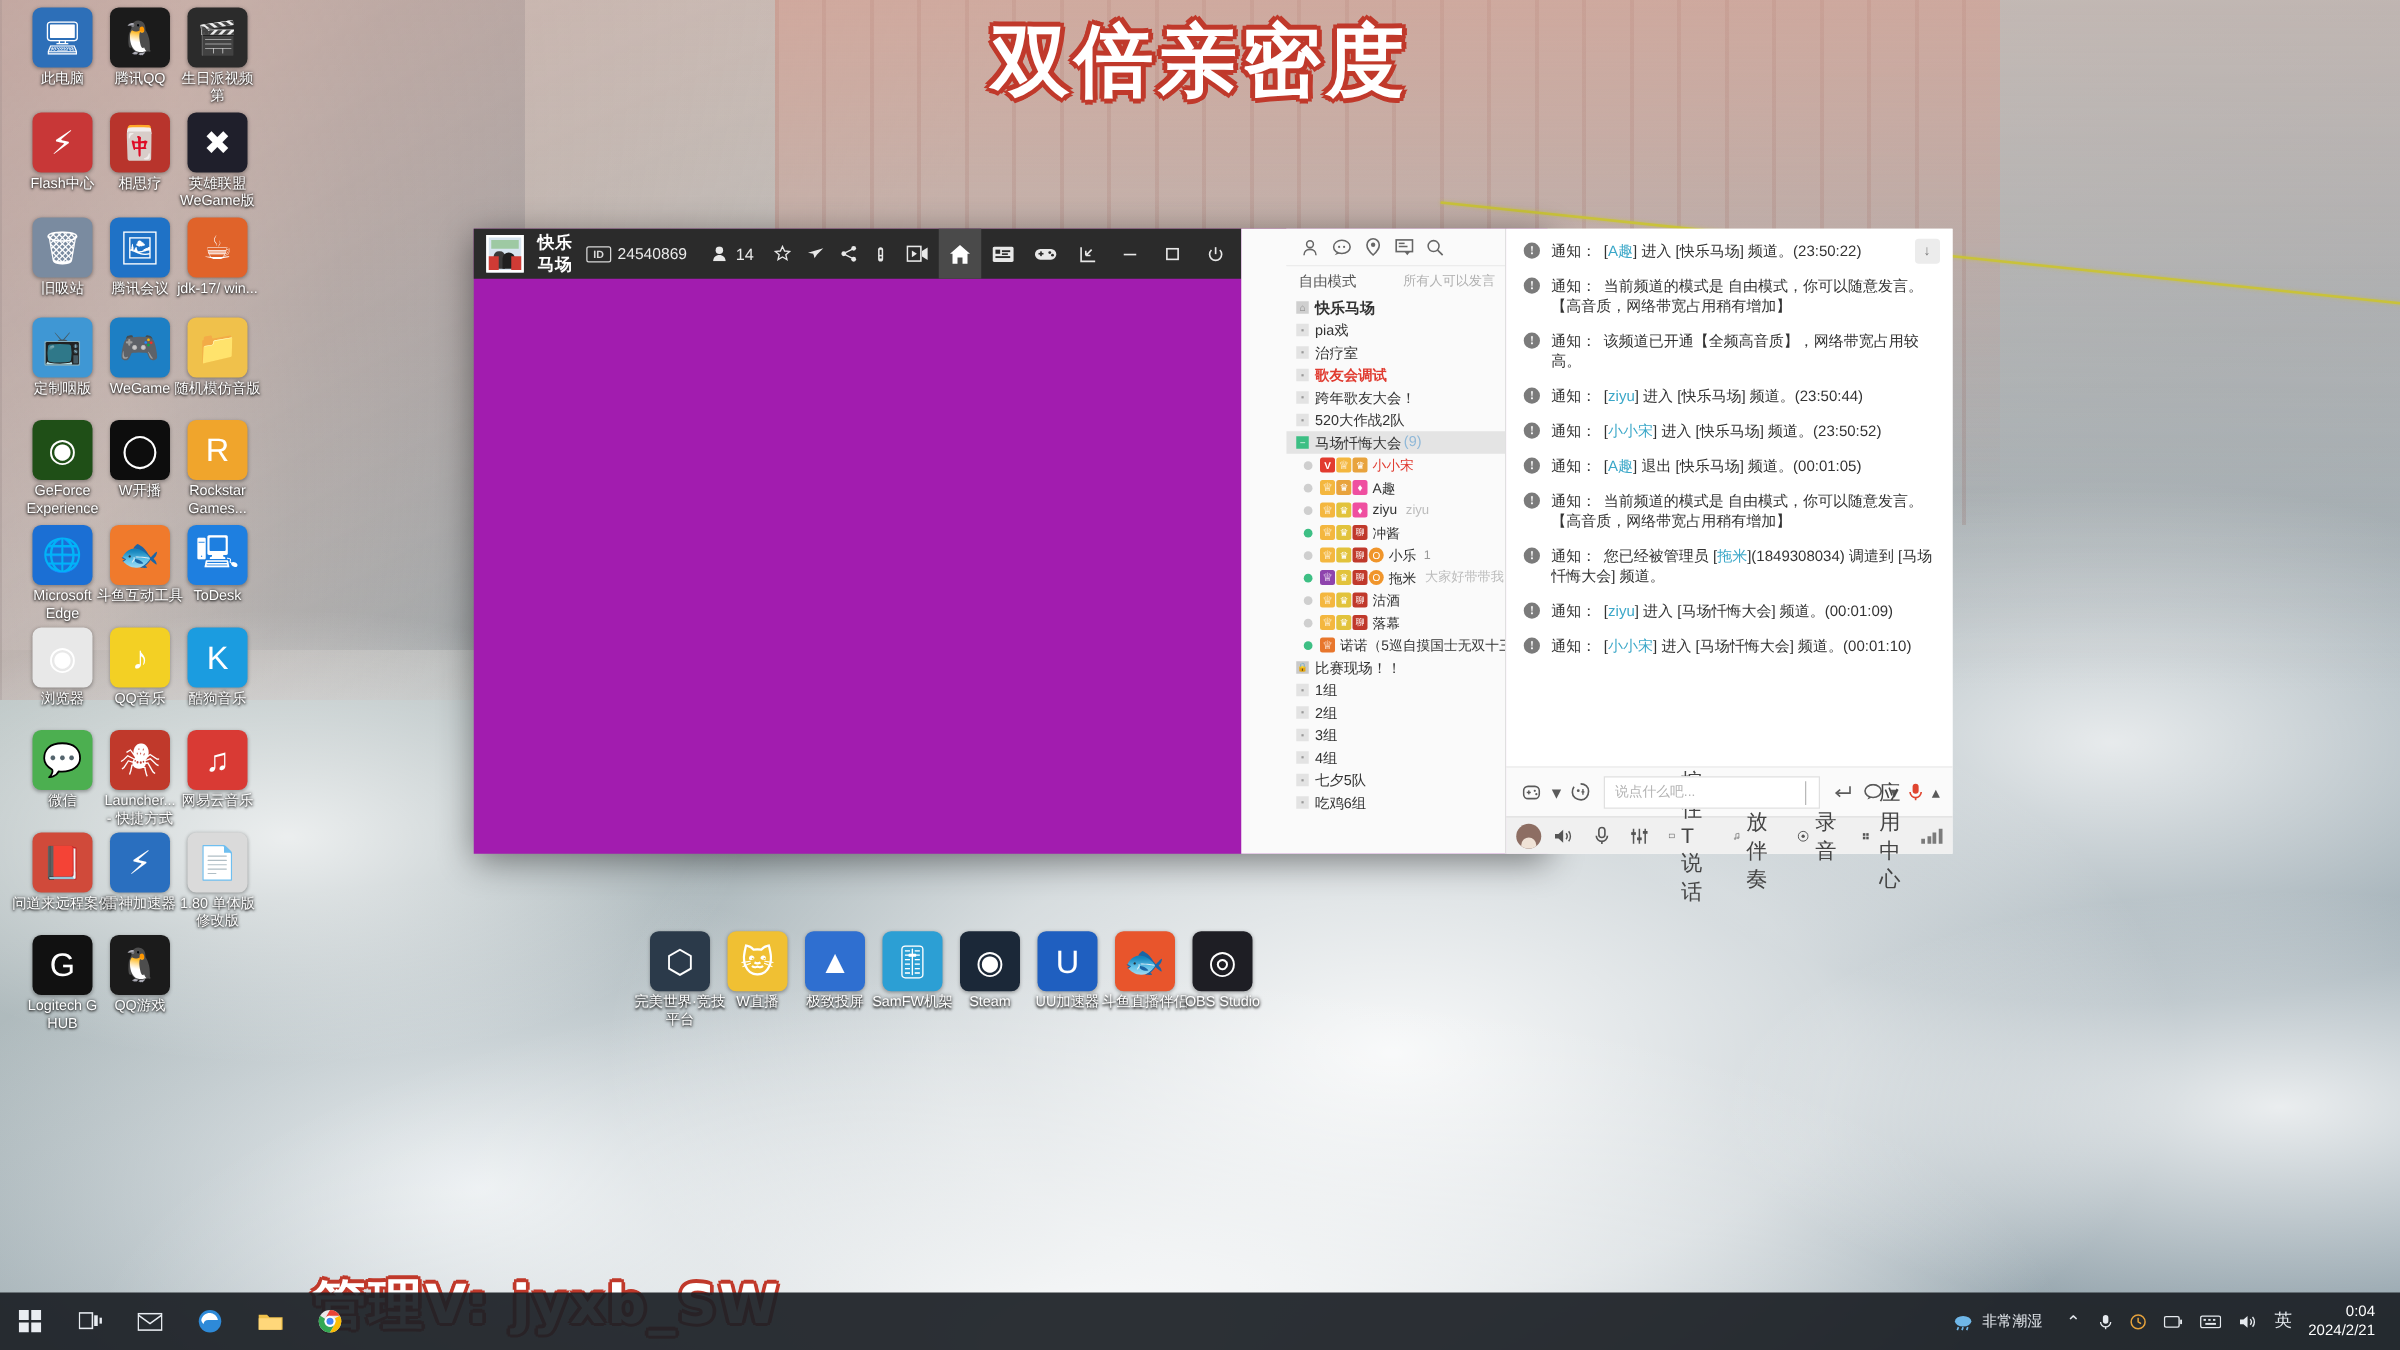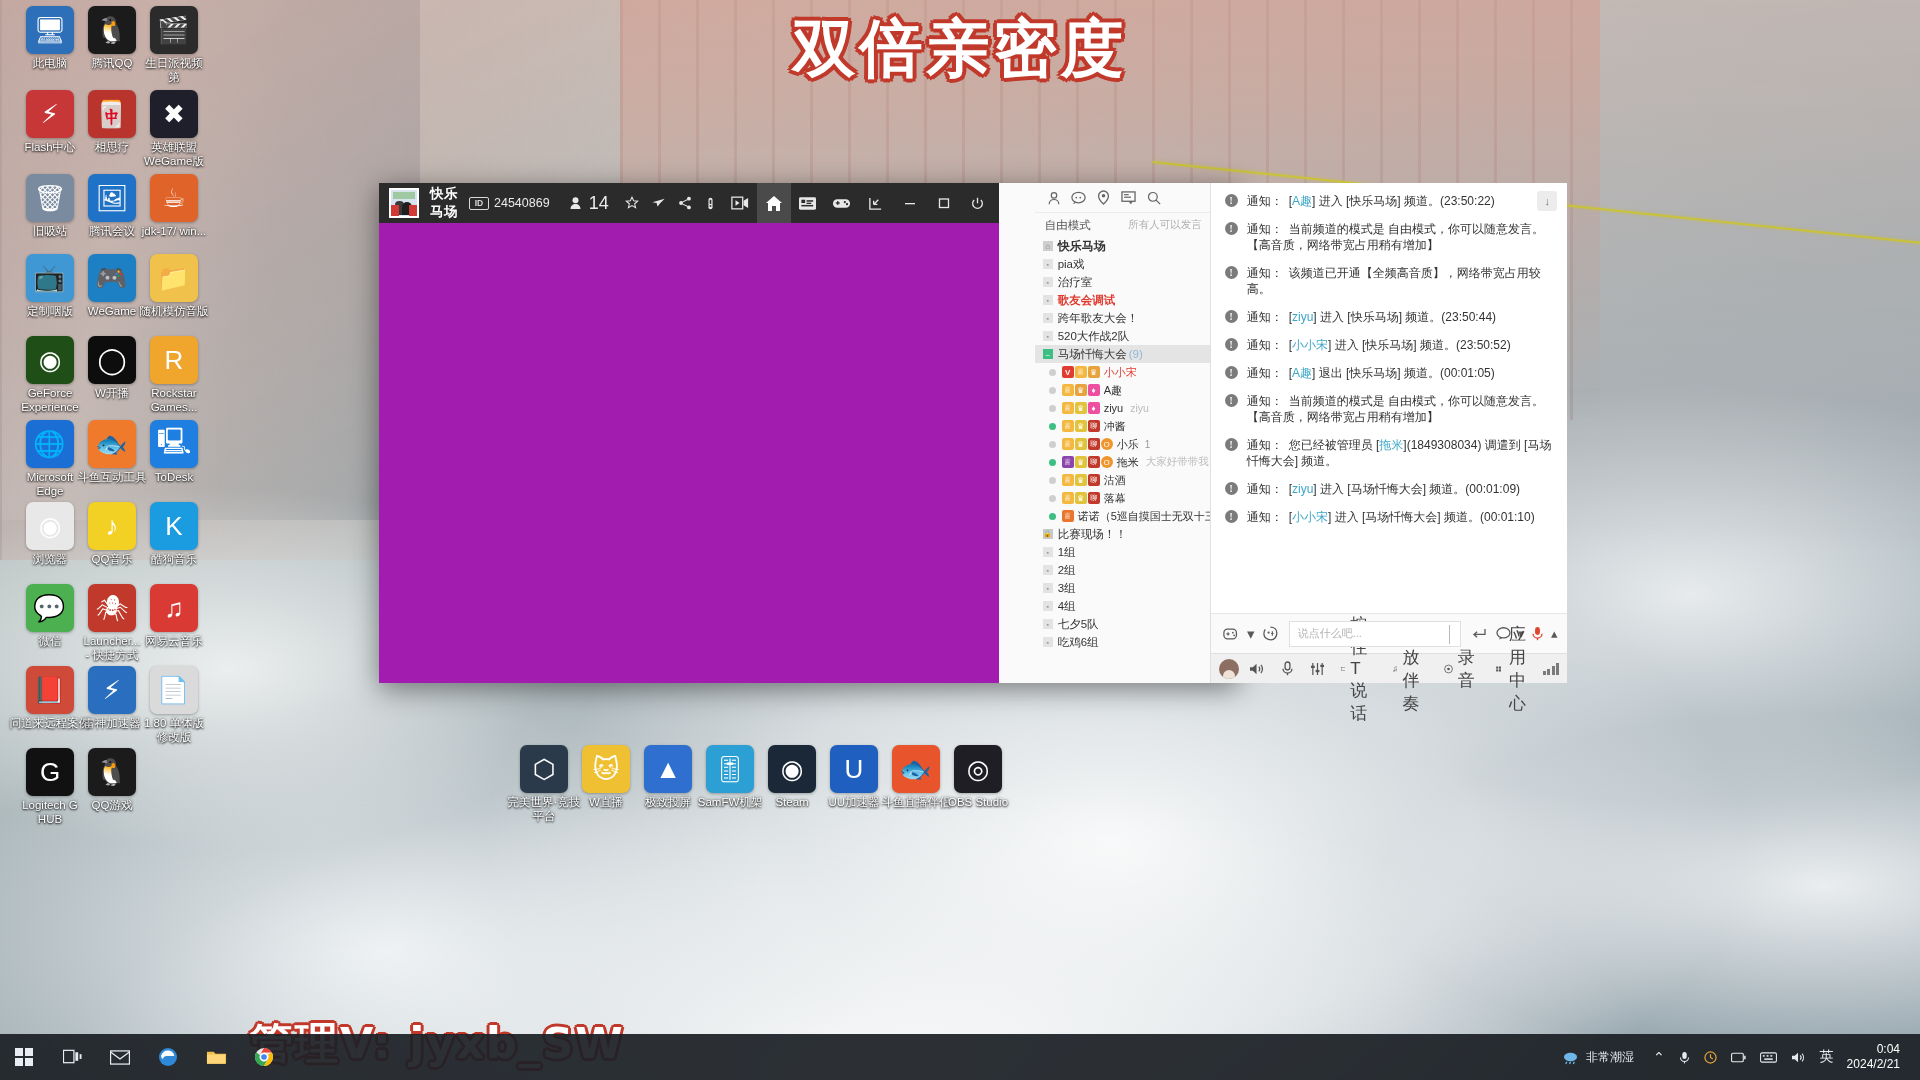--- a/index.html
+++ b/index.html
@@ -86,21 +86,21 @@
   #tb-avatar .av-b{position:absolute;left:4px;bottom:1px;width:9px;height:14px;background:#3a3a3a;border-radius:4px 4px 0 0;}
   #tb-avatar .av-b2{position:absolute;right:5px;bottom:1px;width:10px;height:13px;background:#1f1f1f;border-radius:5px 5px 0 0;}
   .ribbon{position:absolute;bottom:-2px;width:9px;height:13px;background:#d03b35;}
   #tb-title{font-size:13.5px;font-weight:bold;color:#fff;margin:0 9px 0 8px;letter-spacing:.5px;}
   .id-badge{display:inline-flex;align-items:center;justify-content:center;
     width:36px;height:13px;border:1.4px solid #d9d9d9;border-radius:2px;
     font-size:8.5px;font-weight:bold;color:#d9d9d9;margin-right:5px;}
   #tb-id{font-size:12.5px;color:#eaeaea;margin-right:14px;}
   .tb-ico{display:flex;align-items:center;justify-content:center;color:#e8e8e8;
     height:40px;padding:0 6px;font-size:13px;}
-  #tb-count{font-size:18px;color:#eaeaea;margin:0 10px 0 2px;}
+  #tb-count{font-size:13px;color:#eaeaea;margin:0 10px 0 2px;}
   #tb-right{margin-left:auto;display:flex;align-items:center;height:40px;}
   .tb-r{width:34px;height:40px;display:flex;align-items:center;justify-content:center;color:#e8e8e8;font-size:15px;}
   .tb-r.active{background:#4a4a4a;}
   .tb-r.sm{font-size:13px;}
 
   #body{flex:1;display:flex;min-height:0;}
 
   
   #sidebar{width:212px;background:#fafafa;border-right:1px solid #e0e0e0;
     display:flex;flex-direction:column;min-height:0;padding-left:36px;}

